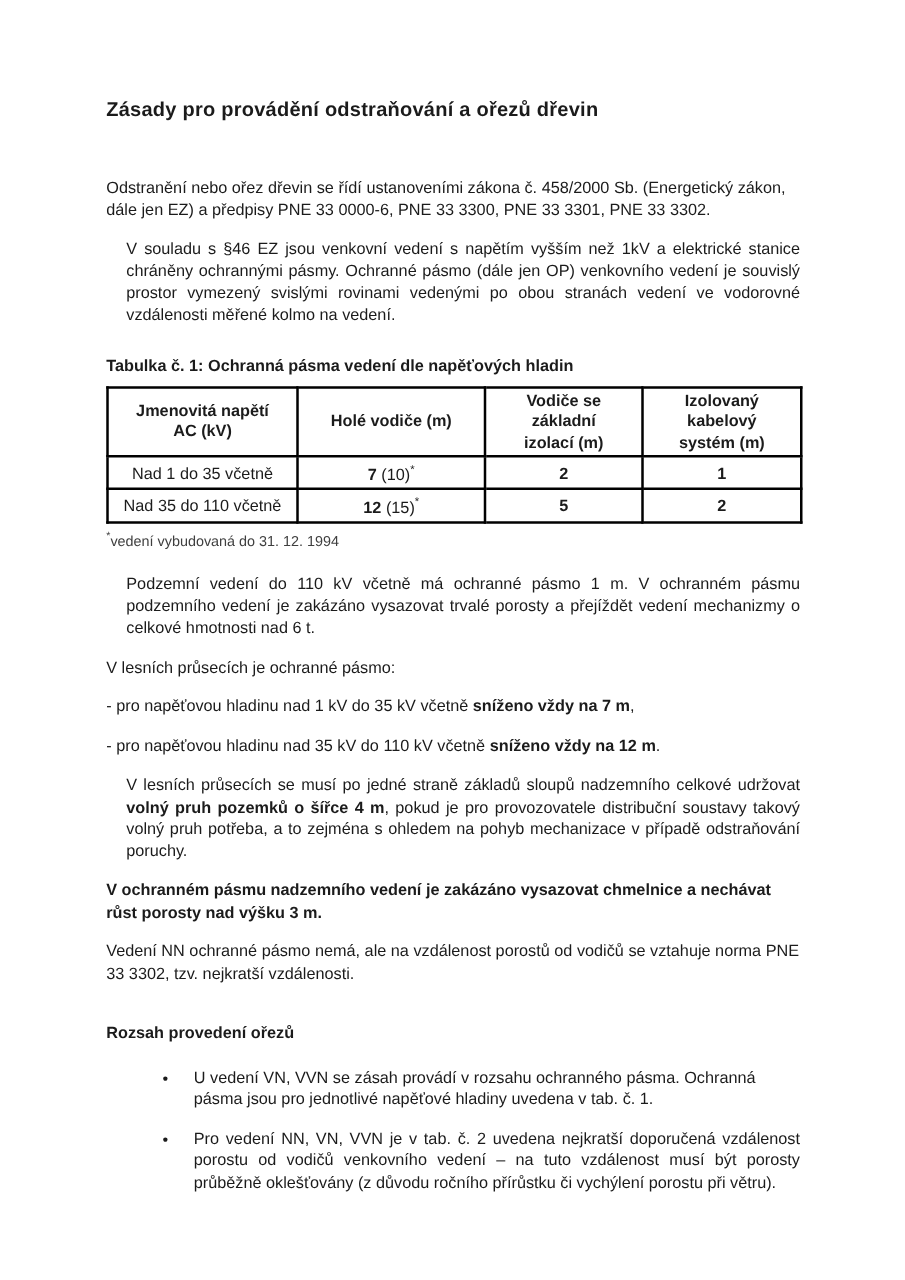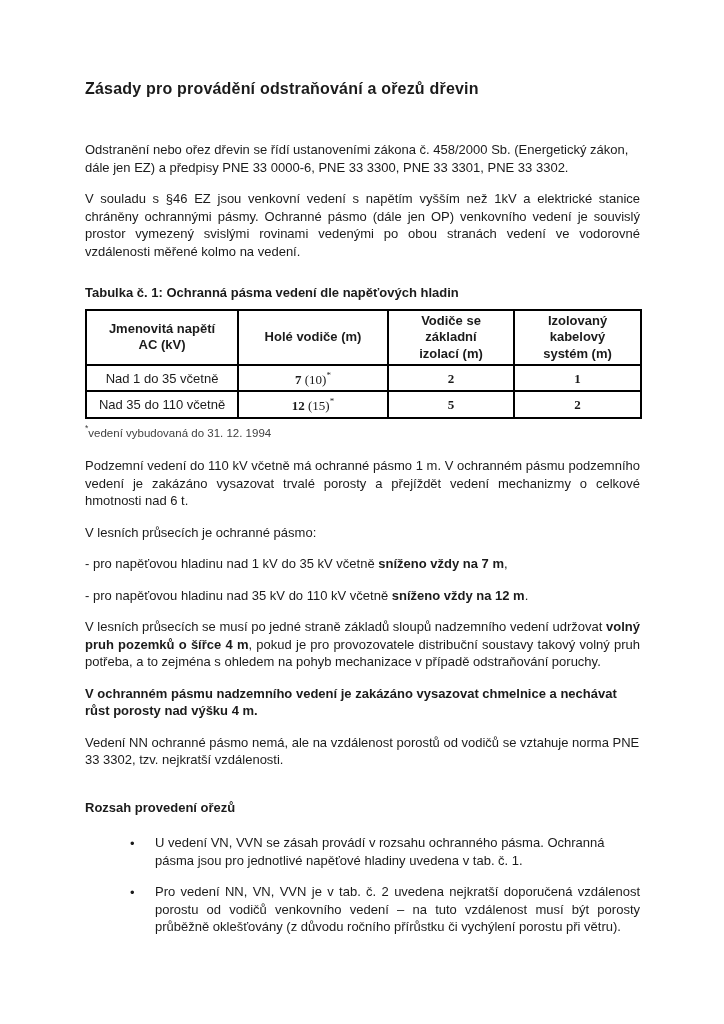--- a/index.html
+++ b/index.html
@@ -10,37 +10,37 @@
     font-family: "Liberation Sans", "DejaVu Sans", sans-serif;
     color: #1b1b1b;
     -webkit-font-smoothing: antialiased;
   }
   .page { padding: 78px 84px 0 85px; }
   h1 {
     font-size: 16px; line-height: 22px; font-weight: 700;
     margin: 0 0 41px 0; letter-spacing: 0.2px;
   }
   p { font-size: 13px; line-height: 17.5px; margin: 0 0 14px 0; }
-  p.just { text-align: justify; }
+  p.just { text-align: justify; margin-left: 16px; }
   p.boldpara { font-weight: 700; }
   .caption { font-weight: 700; margin: 24px 0 7px 0; }
   h2 { font-size: 13px; line-height: 17.5px; font-weight: 700; margin: 30px 0 18px 0; }
 
   table.t1 {
     width: 555px; border-collapse: collapse; table-layout: fixed;
     font-size: 13px;
   }
   table.t1 th, table.t1 td { border: 2px solid #000; padding: 1px 5px; }
   table.t1 th {
     font-weight: 700; text-align: center; vertical-align: middle;
     height: 37px; line-height: 16.5px; padding-top: 2px; padding-bottom: 2px;
   }
   table.t1 td { height: 23px; line-height: 19px; vertical-align: middle; }
   td.cell-left { text-align: center; padding-left: 8px; }
-  td.cell-center { text-align: center; font-family: Liberation Serif, serif; }
+  td.cell-center { text-align: center; }
   td.cell-bold { font-weight: 700; }
   .num-bold { font-weight: 700; }
   sup.mark { font-size: 9px; position: relative; top: -1px; font-weight: 400; }
 
   .footnote {
     font-size: 11.5px; line-height: 14px; color: #3f3f3f;
     margin: 3px 0 18px 0;
   }
   .footnote sup { font-size: 8.5px; position: relative; top: -1px; }
 
@@ -115,23 +115,23 @@
   <p class="footnote"><sup>*</sup><span>vedení vybudovaná do 31. 12. 1994</span></p>
 
   <p class="just">Podzemní vedení do 110 kV včetně má ochranné pásmo 1 m. V ochranném pásmu podzemního vedení je zakázáno vysazovat trvalé porosty a přejíždět vedení mechanizmy o celkové hmotnosti nad 6 t.</p>
 
   <p>V lesních průsecích je ochranné pásmo:</p>
 
   <p><span>- pro napěťovou hladinu nad 1 kV do 35 kV včetně </span><b>sníženo vždy na 7 m</b><span>,</span></p>
 
   <p><span>- pro napěťovou hladinu nad 35 kV do 110 kV včetně </span><b>sníženo vždy na 12 m</b><span>.</span></p>
 
-  <p class="just"><span>V lesních průsecích se musí po jedné straně základů sloupů nadzemního vedení udržovat </span><b>volný pruh pozemků o šířce 4 m</b><span>, pokud je pro provozovatele distribuční soustavy takový volný pruh potřeba, a to zejména s ohledem na pohyb mechanizace v případě odstraňování poruchy.</span></p>
+  <p class="just"><span>V lesních průsecích se musí po jedné straně základů sloupů nadzemního celkové udržovat </span><b>volný pruh pozemků o šířce 4 m</b><span>, pokud je pro provozovatele distribuční soustavy takový volný pruh potřeba, a to zejména s ohledem na pohyb mechanizace v případě odstraňování poruchy.</span></p>
 
-  <p class="boldpara">V ochranném pásmu nadzemního vedení je zakázáno vysazovat chmelnice a nechávat růst porosty nad výšku 4 m.</p>
+  <p class="boldpara">V ochranném pásmu nadzemního vedení je zakázáno vysazovat chmelnice a nechávat růst porosty nad výšku 3 m.</p>
 
   <p>Vedení NN ochranné pásmo nemá, ale na vzdálenost porostů od vodičů se vztahuje norma PNE 33 3302, tzv. nejkratší vzdálenosti.</p>
 
   <h2>Rozsah provedení ořezů</h2>
 
   <ul class="scope">
     <li><span class="bullet-dot">•</span><span>U vedení VN, VVN se zásah provádí v rozsahu ochranného pásma. Ochranná pásma jsou pro jednotlivé napěťové hladiny uvedena v tab. č. 1.</span></li>
     <li class="just"><span class="bullet-dot">•</span><span>Pro vedení NN, VN, VVN je v tab. č. 2 uvedena nejkratší doporučená vzdálenost porostu od vodičů venkovního vedení – na tuto vzdálenost musí být porosty průběžně oklešťovány (z důvodu ročního přírůstku či vychýlení porostu při větru).</span></li>
   </ul>
 

